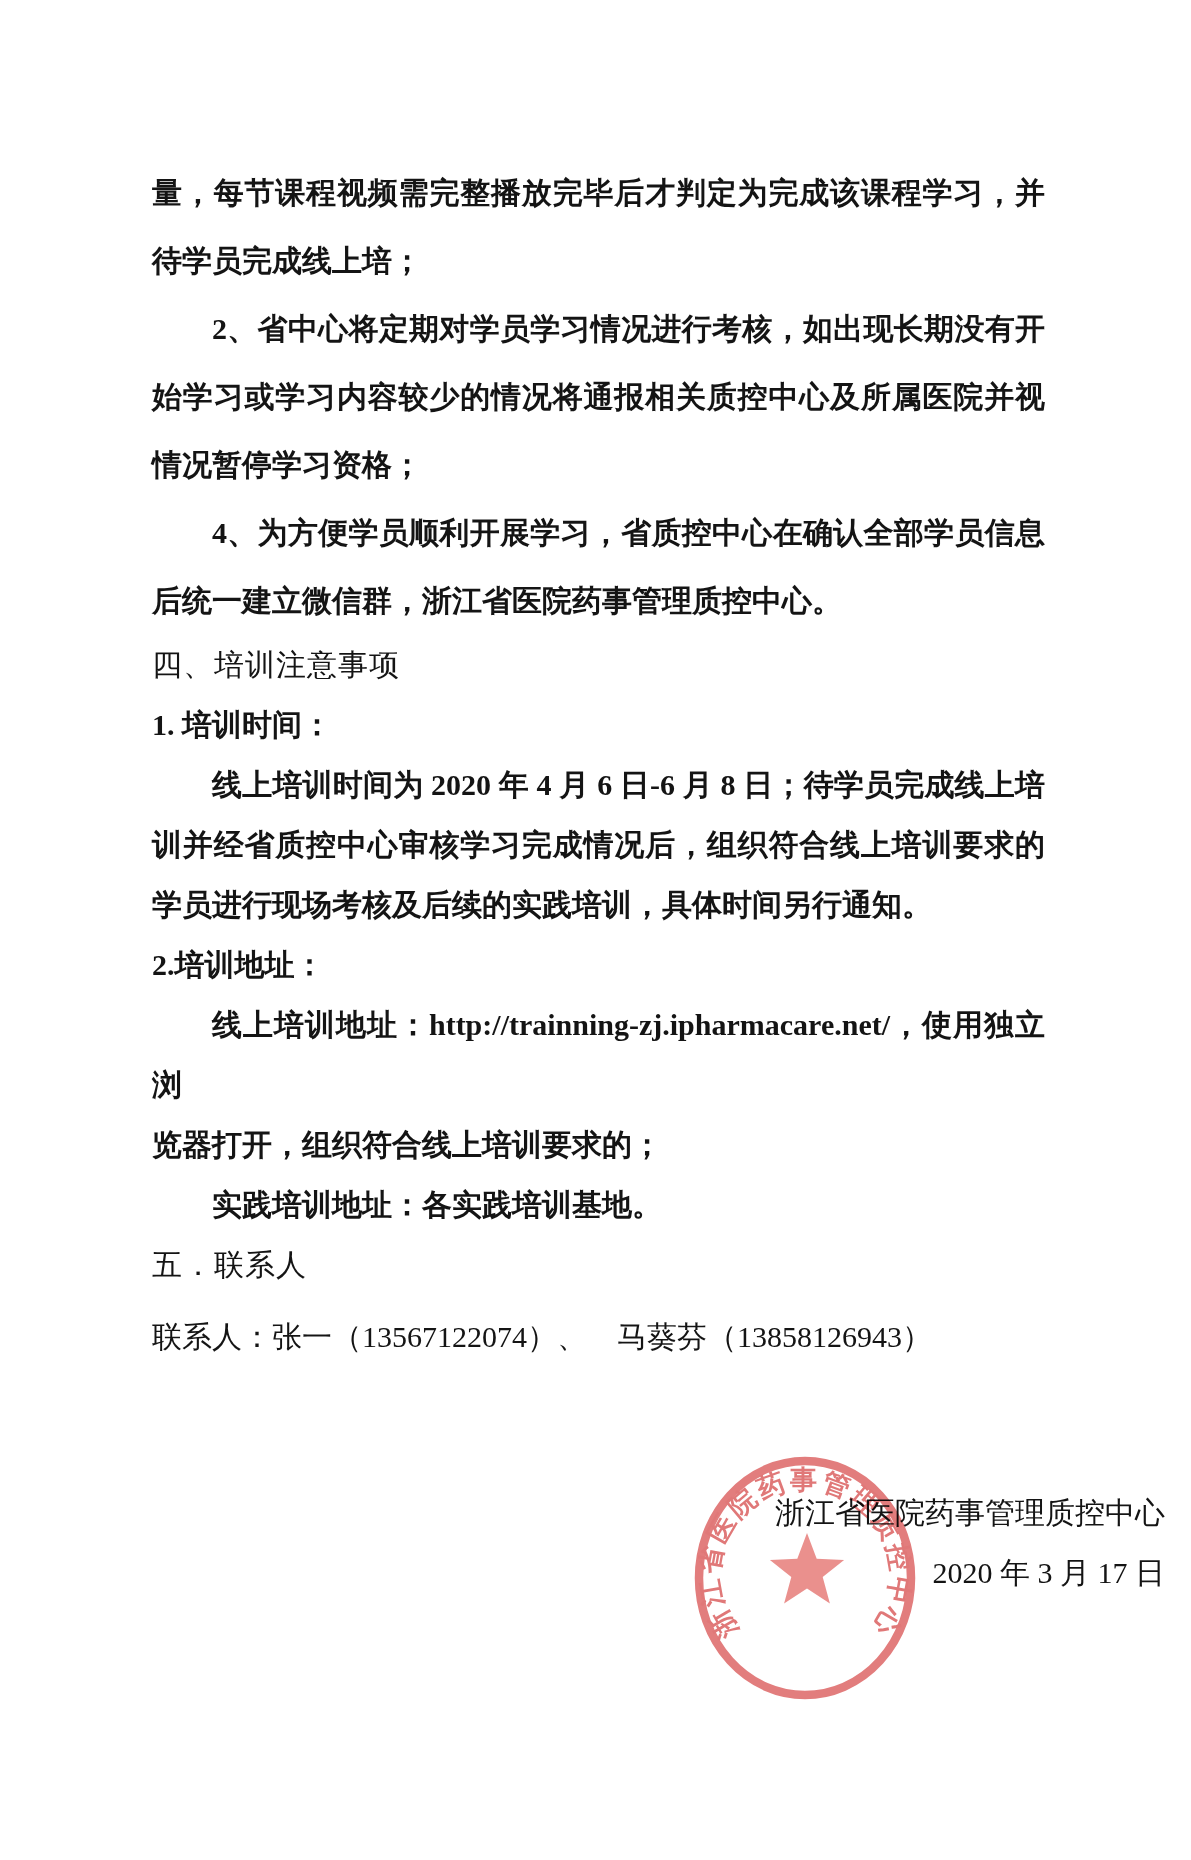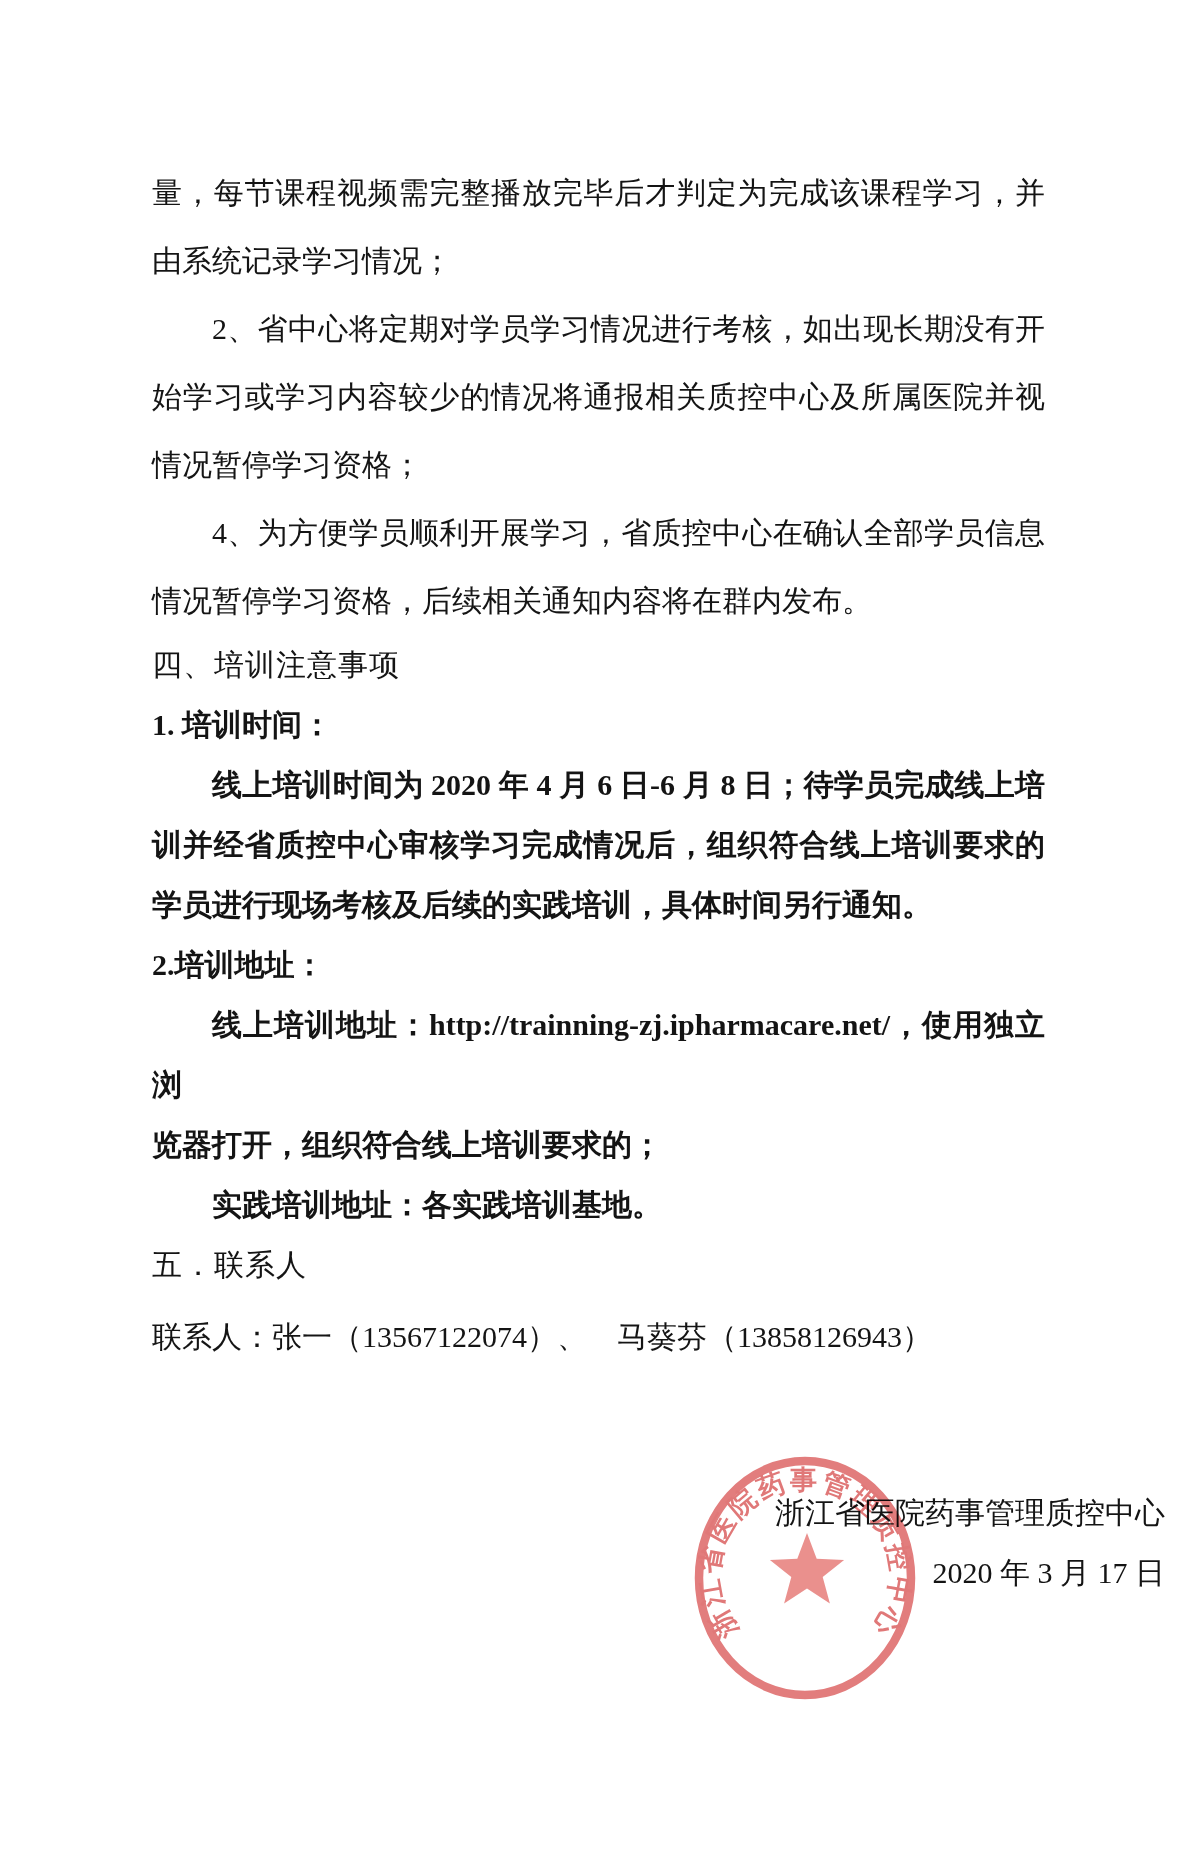--- a/index.html
+++ b/index.html
@@ -12,21 +12,21 @@
     font-family:"Liberation Serif","DejaVu Serif",serif;
     color:#141414;
   }
   .doc-body {
     padding:159px 146px 0 152px;  
   }
   .line {
     font-size:30px;
     white-space:pre-wrap;
   }
-  .sa { line-height:68px; }          
+  .sa { line-height:68px;font-weight:bold; }          
   .sb { line-height:60px;font-weight:bold; }          
   .sc { line-height:70px; }          
   .first { margin-top:7px; }
   .ind { text-indent:60px; }
   .just { text-align:justify; text-align-last:justify; }
   .head {
     font-weight:normal;
     font-family:"Liberation Sans","DejaVu Sans",sans-serif;
     letter-spacing:1px;
   }
@@ -55,26 +55,26 @@
   }
 </style>
 </head>
 <body>
 
 <div class="page">
 
   <div class="doc-body">
 
   <div class="line sa just">量，每节课程视频需完整播放完毕后才判定为完成该课程学习，并</div>
-      <div class="line sa">由系统记录学习情况；</div>
+      <div class="line sa">待学员完成线上培；</div>
       <div class="line sa just ind">2、省中心将定期对学员学习情况进行考核，如出现长期没有开</div>
       <div class="line sa just">始学习或学习内容较少的情况将通报相关质控中心及所属医院并视</div>
       <div class="line sa">情况暂停学习资格；</div>
       <div class="line sa just ind">4、为方便学员顺利开展学习，省质控中心在确认全部学员信息</div>
-      <div class="line sa">情况暂停学习资格，后续相关通知内容将在群内发布。</div>
+      <div class="line sa">后统一建立微信群，浙江省医院药事管理质控中心。</div>
       <div class="line sb head">四、培训注意事项</div>
       <div class="line sb">1. 培训时间：</div>
       <div class="line sb just ind">线上培训时间为 2020 年 4 月 6 日-6 月 8 日；待学员完成线上培</div>
       <div class="line sb just">训并经省质控中心审核学习完成情况后，组织符合线上培训要求的</div>
       <div class="line sb">学员进行现场考核及后续的实践培训，具体时间另行通知。</div>
       <div class="line sb">2.培训地址：</div>
       <div class="line sb just ind">线上培训地址：http://trainning-zj.ipharmacare.net/，使用独立浏</div>
       <div class="line sb">览器打开，组织符合线上培训要求的；</div>
       <div class="line sb ind">实践培训地址：各实践培训基地。</div>
       <div class="line sb head">五．联系人</div>

